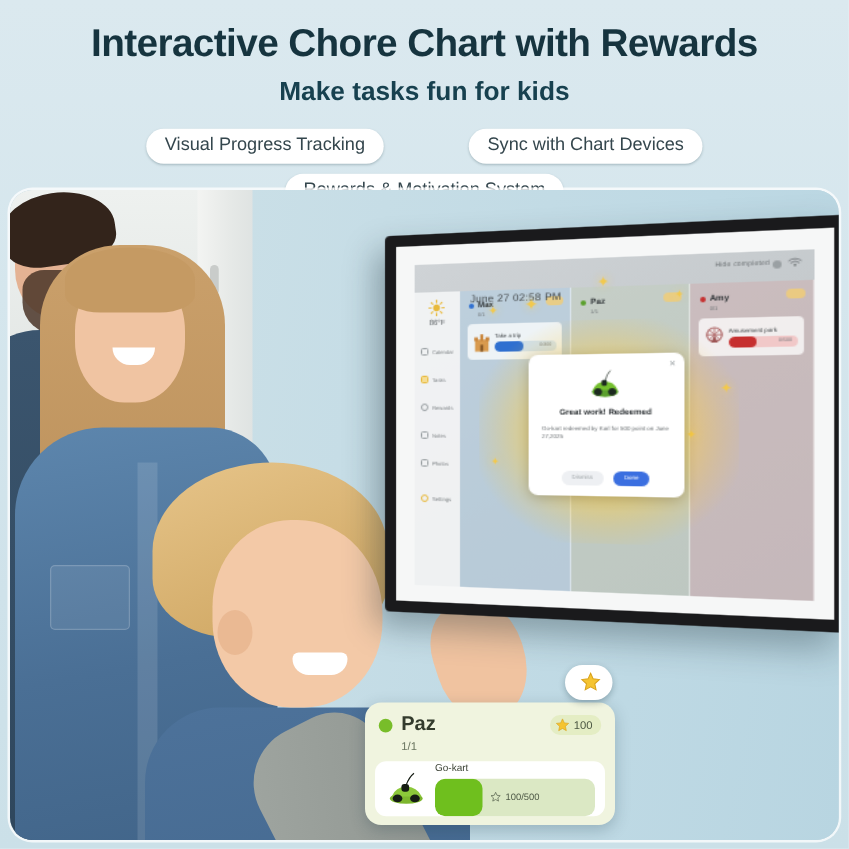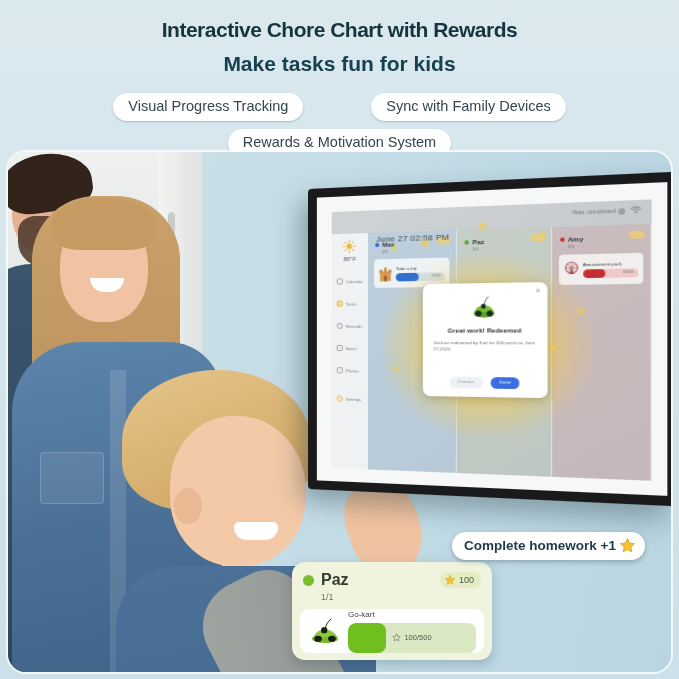--- a/index.html
+++ b/index.html
@@ -9,21 +9,21 @@
     overflow: hidden;
   }
   body {
     position: relative;
     background: linear-gradient(180deg, #dbe9ef 0%, #d5e6ed 35%, #cfe2ea 70%, #cbe0e8 100%);
   }
 
   
   .header { position: absolute; top: 0; left: 0; width: 679px; height: 168px; text-align: center; }
   .title {
-    font-size: 21px; font-weight: bold; color: #16343f;
+    font-size: 31px; font-weight: bold; color: #16343f;
     letter-spacing: -0.5px; line-height: 1;
     padding-top: 19px;
   }
   .subtitle {
     font-size: 21px; font-weight: bold; color: #17414f;
     padding-top: 12px;
   }
   .pill-row { display: flex; justify-content: center; gap: 68px; margin-top: 17px; }
   .pill {
     background: #ffffff;
@@ -277,21 +277,21 @@
   .star-g { width:17px; height:17px; flex:0 0 auto; }
 </style>
 </head>
 <body>
 
 <div class="header">
   <div class="title">Interactive Chore Chart with Rewards</div>
   <div class="subtitle">Make tasks fun for kids</div>
   <div class="pill-row">
     <div class="pill">Visual Progress Tracking</div>
-    <div class="pill">Sync with Family Devices</div>
+    <div class="pill">Sync with Chart Devices</div>
   </div>
   <div class="pill-row second">
     <div class="pill">Rewards &amp; Motivation System</div>
   </div>
 </div>
 
 <div class="photo-panel">
   <div class="room-wall"></div>
   <div class="wall-left"></div>
   <div class="door-frame"></div>
@@ -515,20 +515,19 @@
               <path d="M12 2.2 L14.9 8.6 L21.8 9.4 L16.7 14.1 L18.1 21 L12 17.6 L5.9 21 L7.3 14.1 L2.2 9.4 L9.1 8.6 Z" fill="none" stroke="#5b6652" stroke-width="1.6"></path>
             </svg>
             <span>100/500</span>
           </div>
         </div>
       </div>
     </div>
   </div>
 
   <div class="callout c1" style="left:444px;top:380px">
-    <span>Complete homework +1</span>
     <svg class="star-g" viewBox="0 0 24 24">
       <path d="M12 2.2 L14.9 8.6 L21.8 9.4 L16.7 14.1 L18.1 21 L12 17.6 L5.9 21 L7.3 14.1 L2.2 9.4 L9.1 8.6 Z" fill="#f5c431" stroke="#d9a21c" stroke-width="1.2"></path>
     </svg>
   </div>
 
 
 </div>
 
 </body></html>

